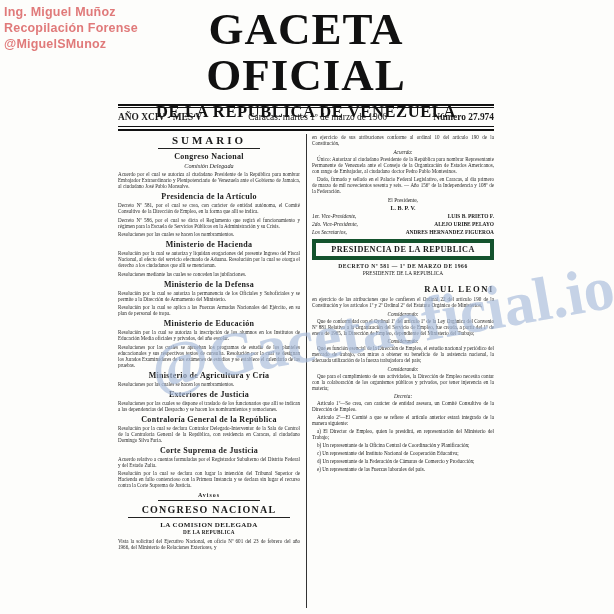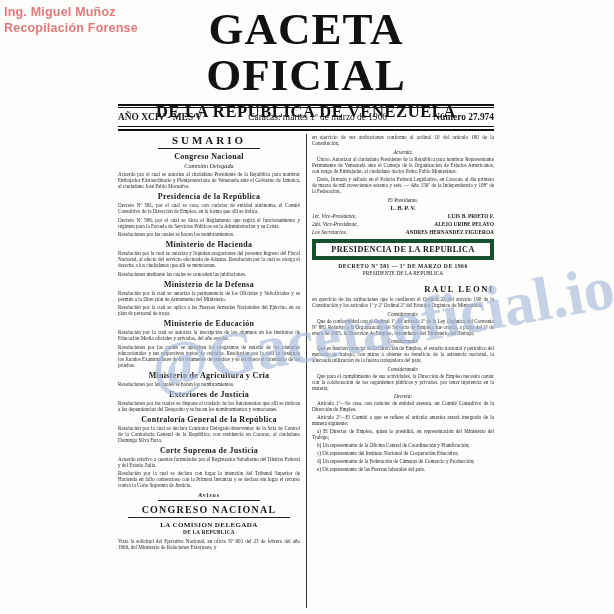--- a/index.html
+++ b/index.html
@@ -66,20 +66,21 @@
   .tiny-ital{font-size:5.2px;font-style:italic;text-align:center;margin:2px 0 1px;}
 </style>
 </head>
 <body>
 
 <div id="page">
 
   <div class="wm-tl">
     <div>Ing. Miguel Muñoz</div>
     <div>Recopilación Forense</div>
+    <div>@MiguelSMunoz</div>
   </div>
 
   <div class="wm-big">@Gacetaoficial.io</div>
 
   <div class="masthead">
     <div class="gaceta">GACETA  OFICIAL</div>
     <div class="subtitle">DE LA REPUBLICA DE VENEZUELA</div>
   </div>
   <div class="rule"></div>
   <div class="rule2"></div>
@@ -96,21 +97,21 @@
     <div class="vsep"></div>
 
     <div class="col left">
       <div class="sumario ctr">SUMARIO</div>
       <div class="hr-short"></div>
 
       <div class="sec-h">Congreso Nacional</div>
       <div class="sec-sub">Comisión Delegada</div>
       <div class="p">Acuerdo por el cual se autoriza al ciudadano Presidente de la República para nombrar Embajador Extraordinario y Plenipotenciario de Venezuela ante el Gobierno de Jamaica, al ciudadano José Pablo Monsalve.</div>
 
-      <div class="sec-h">Presidencia de la República</div>
+      <div class="sec-h">Presidencia de la Artículo</div>
       <div class="p">Decreto Nº 581, por el cual se crea, con carácter de entidad autónoma, el Comité Consultivo de la Dirección de Empleo, en la forma que allí se indica.</div>
       <div class="p">Decreto Nº 586, por el cual se dicta el Reglamento que regirá el funcionamiento y régimen para la Escuela de Servicios Públicos en la Administración y su Crisis.</div>
       <div class="p">Resoluciones por las cuales se hacen los nombramientos.</div>
 
       <div class="sec-h">Ministerio de Hacienda</div>
       <div class="p">Resolución por la cual se autoriza y liquidan erogaciones del presente Ingreso del Fiscal Nacional, al efecto del servicio efectuado de Aduana. Resolución por la cual se otorga el derecho a los ciudadanos que allí se mencionan.</div>
       <div class="p">Resoluciones mediante las cuales se conceden las jubilaciones.</div>
 
       <div class="sec-h">Ministerio de la Defensa</div>
       <div class="p">Resolución por la cual se autoriza la permanencia de los Oficiales y Suboficiales y se permite a la Dirección de Armamento del Ministerio.</div>

